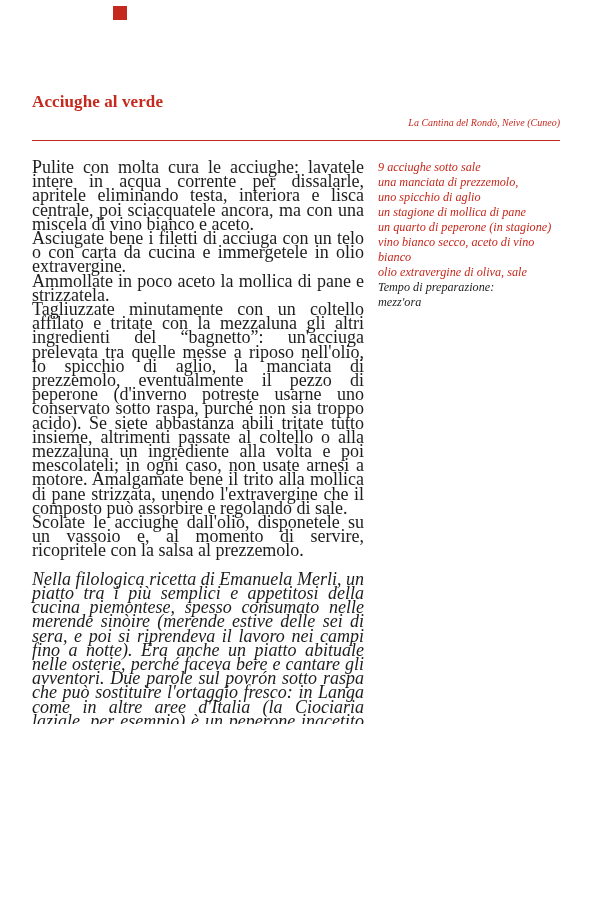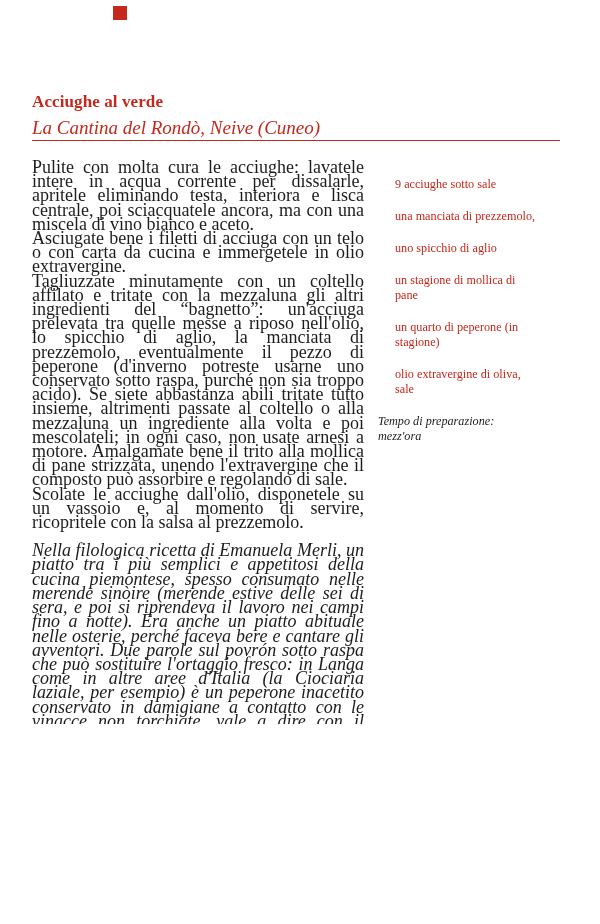--- a/index.html
+++ b/index.html
@@ -25,23 +25,24 @@
 
   .recipe-header { position: absolute; left: 32px; top: 92px; right: 40px; }
   .recipe-title {
     font-size: 17px;
     font-weight: bold;
     color: var(--accent);
     letter-spacing: 0.1px;
     margin-bottom: 5px;
   }
   .subtitle {
-    font-size: 19px;
+    font-size: 10px;
     font-style: italic;
     color: var(--accent);
+    text-align: right;
   }
 
   .rule {
     position: absolute;
     left: 32px; right: 40px;
     height: 1px;
     background: var(--accent);
   }
   .top-rule { top: 140px; }
   .bottom-rule { top: 838px; }
@@ -64,21 +65,21 @@
 
   .side-column {
     position: absolute;
     left: 378px; top: 160px;
     width: 180px;
     font-size: 12.2px;
     line-height: 15px;
   }
   .servings { font-style: italic; margin-bottom: 18px; }
   .ingredients { color: var(--accent); }
-  .ingredient { margin: 17px; }
+  .ingredient { margin: 0; font-style: italic; }
   .prep { font-style: italic; margin-top: 0; }
 
   .page-number {
     position: absolute;
     top: 872px; right: 48px;
     font-size: 18px;
     color: var(--ink);
   }
 </style>
 </head>
@@ -91,32 +92,34 @@
   <header class="recipe-header">
     <h1 class="recipe-title">Acciughe al verde</h1>
     <div class="subtitle">La Cantina del Rondò, Neive (Cuneo)</div>
   </header>
 
   <div class="rule top-rule"></div>
 
   <main class="body-column" lang="it">
     <p>Pulite con molta cura le acciughe: lavatele intere in acqua corrente per dissalarle, apritele eliminando testa, interiora e lisca centrale, poi sciacquatele ancora, ma con una miscela di vino bianco e aceto.</p>
     <p>Asciugate bene i filetti di acciuga con un telo o con carta da cucina e immergetele in olio extravergine.</p>
+    <p>Ammollate in poco aceto la mollica di pane e strizzatela.</p>
     <p>Tagliuzzate minutamente con un coltello affilato e tritate con la mezzaluna gli altri ingredienti del “bagnetto”: un'acciuga prelevata tra quelle messe a riposo nell'olio, lo spicchio di aglio, la manciata di prezzemolo, eventualmente il pezzo di peperone (d'inverno potreste usarne uno conservato sotto raspa, purché non sia troppo acido). Se siete abbastanza abili tritate tutto insieme, altrimenti passate al coltello o alla mezzaluna un ingrediente alla volta e poi mescolateli; in ogni caso, non usate arnesi a motore. Amalgamate bene il trito alla mollica di pane strizzata, unendo l'extravergine che il composto può assorbire e regolando di sale.</p>
     <p>Scolate le acciughe dall'olio, disponetele su un vassoio e, al momento di servire, ricopritele con la salsa al prezzemolo.</p>
     <p class="note">Nella filologica ricetta di Emanuela Merli, un piatto tra i più semplici e appetitosi della cucina piemontese, spesso consumato nelle merende sinòire (merende estive delle sei di sera, e poi si riprendeva il lavoro nei campi fino a notte). Era anche un piatto abituale nelle osterie, perché faceva bere e cantare gli avventori. Due parole sul povrón sotto raspa che può sostituire l'ortaggio fresco: in Langa come in altre aree d'Italia (la Ciociaria laziale, per esempio) è un peperone inacetito conservato in damigiane a contatto con le vinacce non torchiate, vale a dire con il residuo della pigiatura dell'uva (graspi, bucce, semi e piccole quantità di mosto). La brigata dell'osteria Boccondivino di Bra, in provincia di Cuneo, le acciughe le propone al bagnet ross: prepara la salsa di pomodoro e, a cottura quasi ultimata, aggiunge zucchero e aceto per darle un gusto agrodolce. Lascia raffreddare, adagia i pesci su un piatto di portata e li copre con la salsa arricchita da un trito di aglio, prezzemolo e alloro, amalgamati con extravergine. Dopo un paio d'ore di riposo, serve le acciughe con riccioli di burro e crostini.</p>
   </main>
 
   <aside class="side-column">
     <div class="ingredients">
       <div class="ingredient">9 acciughe sotto sale</div>
       <div class="ingredient">una manciata di prezzemolo,</div>
       <div class="ingredient">uno spicchio di aglio</div>
       <div class="ingredient">un stagione di mollica di pane</div>
       <div class="ingredient">un quarto di peperone (in stagione)</div>
+      <div class="ingredient">vino bianco secco, aceto di vino bianco</div>
       <div class="ingredient">olio extravergine di oliva, sale</div>
     </div>
     <div class="prep">
       <div>Tempo di preparazione:</div>
       <div>mezz'ora</div>
     </div>
   </aside>
 
   <div class="rule bottom-rule"></div>
 

